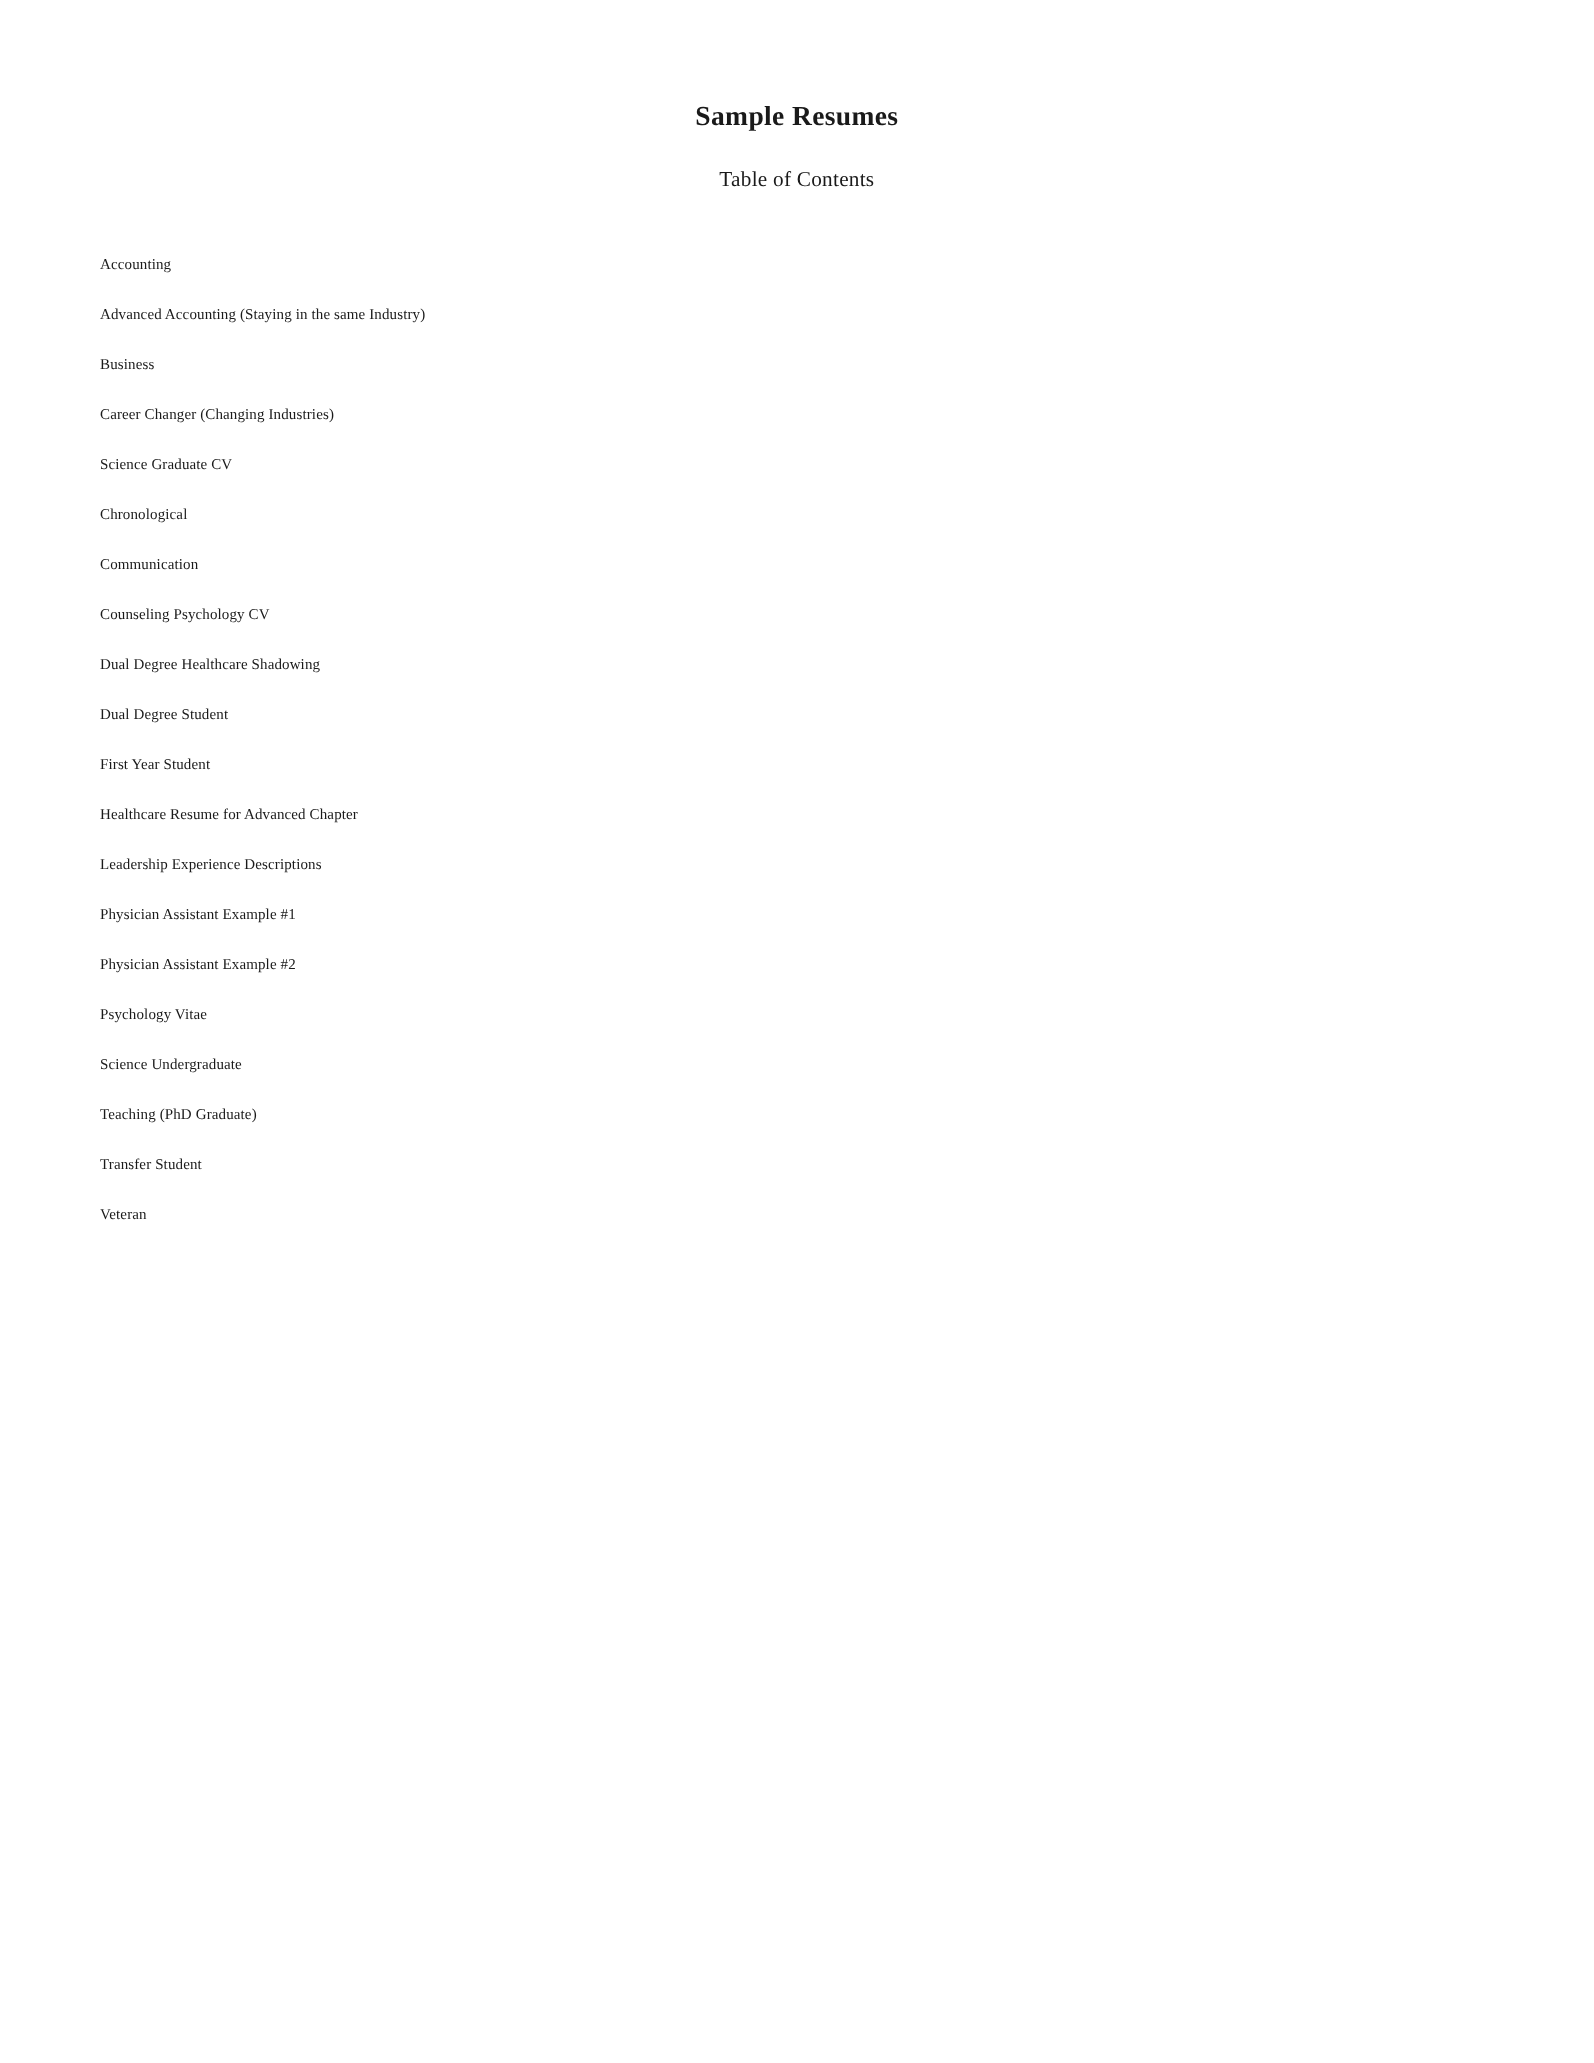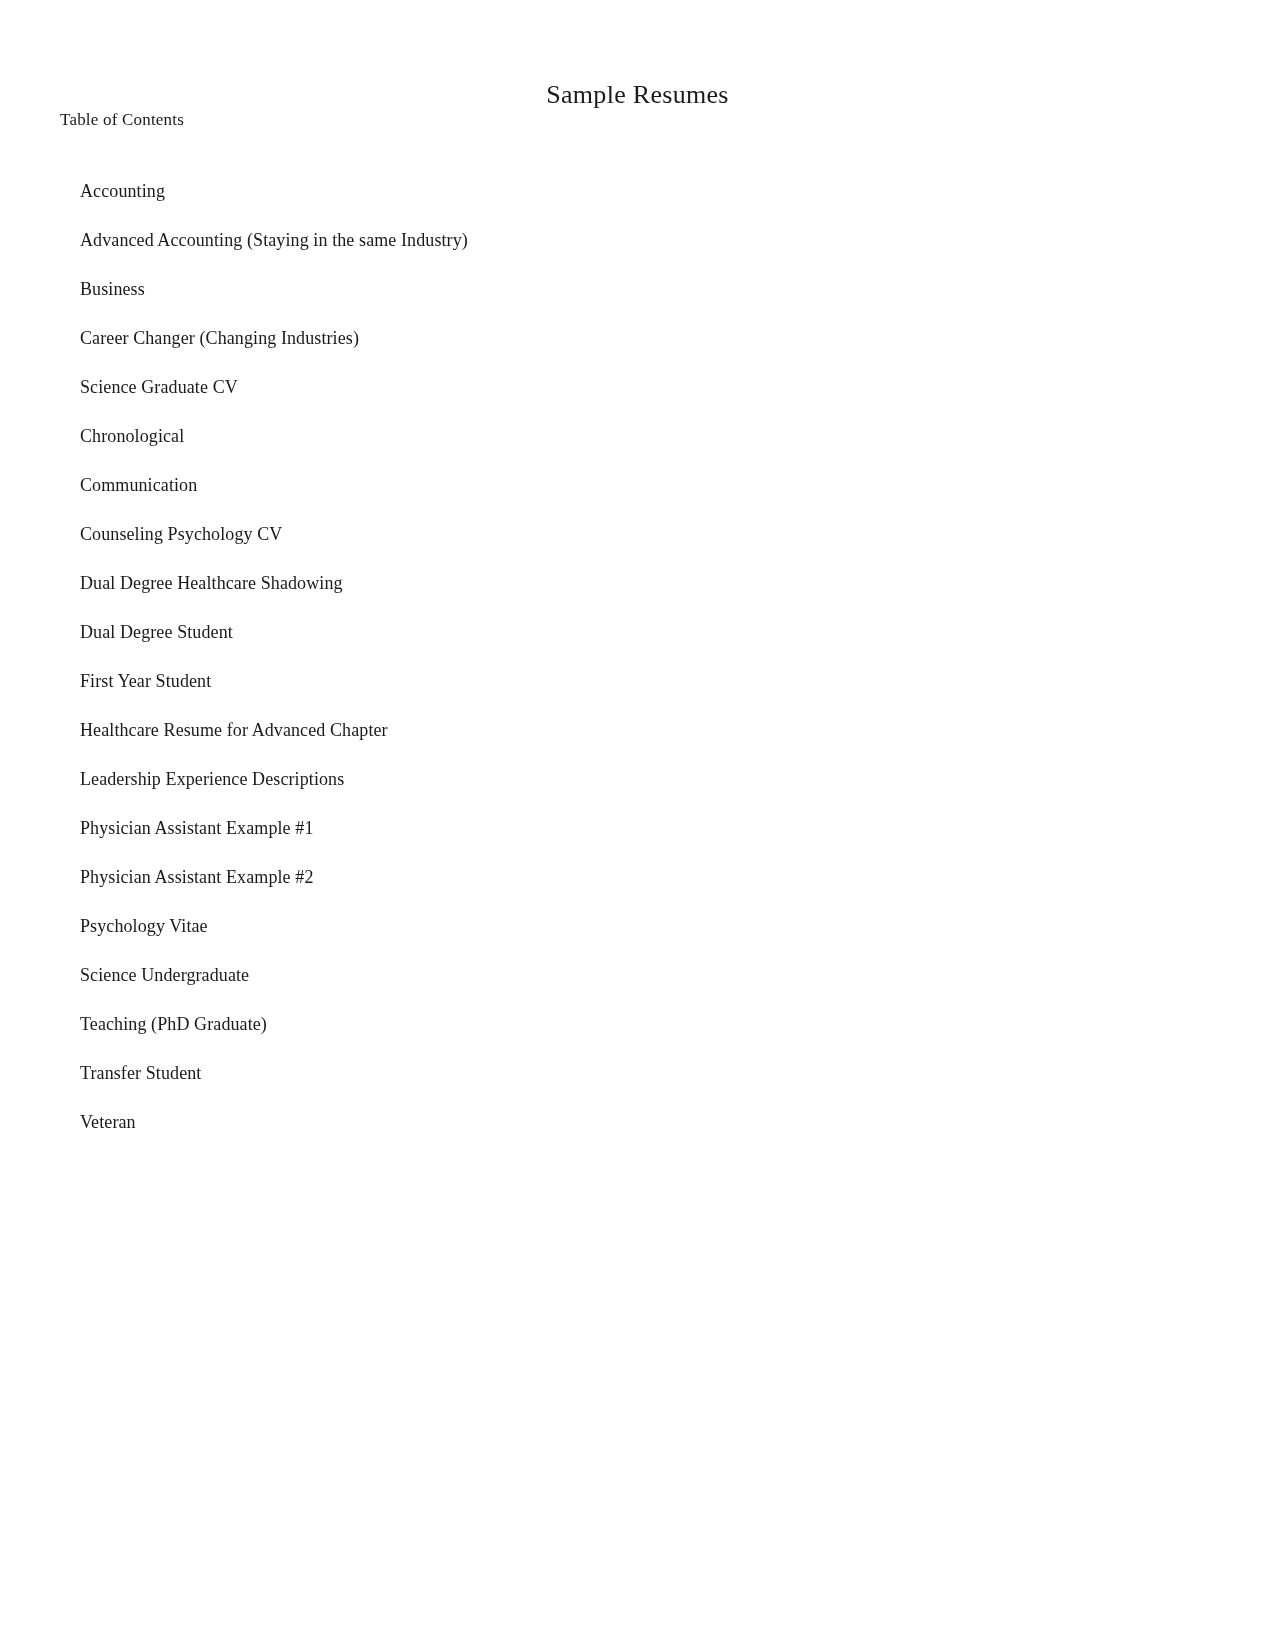--- a/index.html
+++ b/index.html
@@ -12,42 +12,42 @@
       background: #ffffff;
       font-family: 'Times New Roman', Times, serif;
       width: 1275px;
       min-height: 1650px;
       padding: 80px 60px;
       color: #1a1a1a;
     }
 
     .page-title {
       text-align: center;
-      font-size: 26px;
-      font-weight: normal;
-      margin-bottom: 0;
+      font-size: 22px;
+      font-weight: bold;
+      margin-bottom: 28px;
       letter-spacing: 0.3px;
     }
 
     .table-of-contents-label {
-      text-align: left;
+      text-align: center;
       font-size: 17px;
       font-weight: normal;
       margin-bottom: 48px;
       letter-spacing: 0.2px;
     }
 
     .toc-list {
       list-style: none;
       padding: 0;
       margin: 0 0 0 20px;
     }
 
     .toc-list li {
-      font-size: 18px;
+      font-size: 12px;
       line-height: 1.5;
       margin-bottom: 22px;
       font-weight: normal;
       letter-spacing: 0.1px;
     }
   </style>
 </head>
 <body>
 
 <h1 class="page-title">Sample Resumes</h1>

